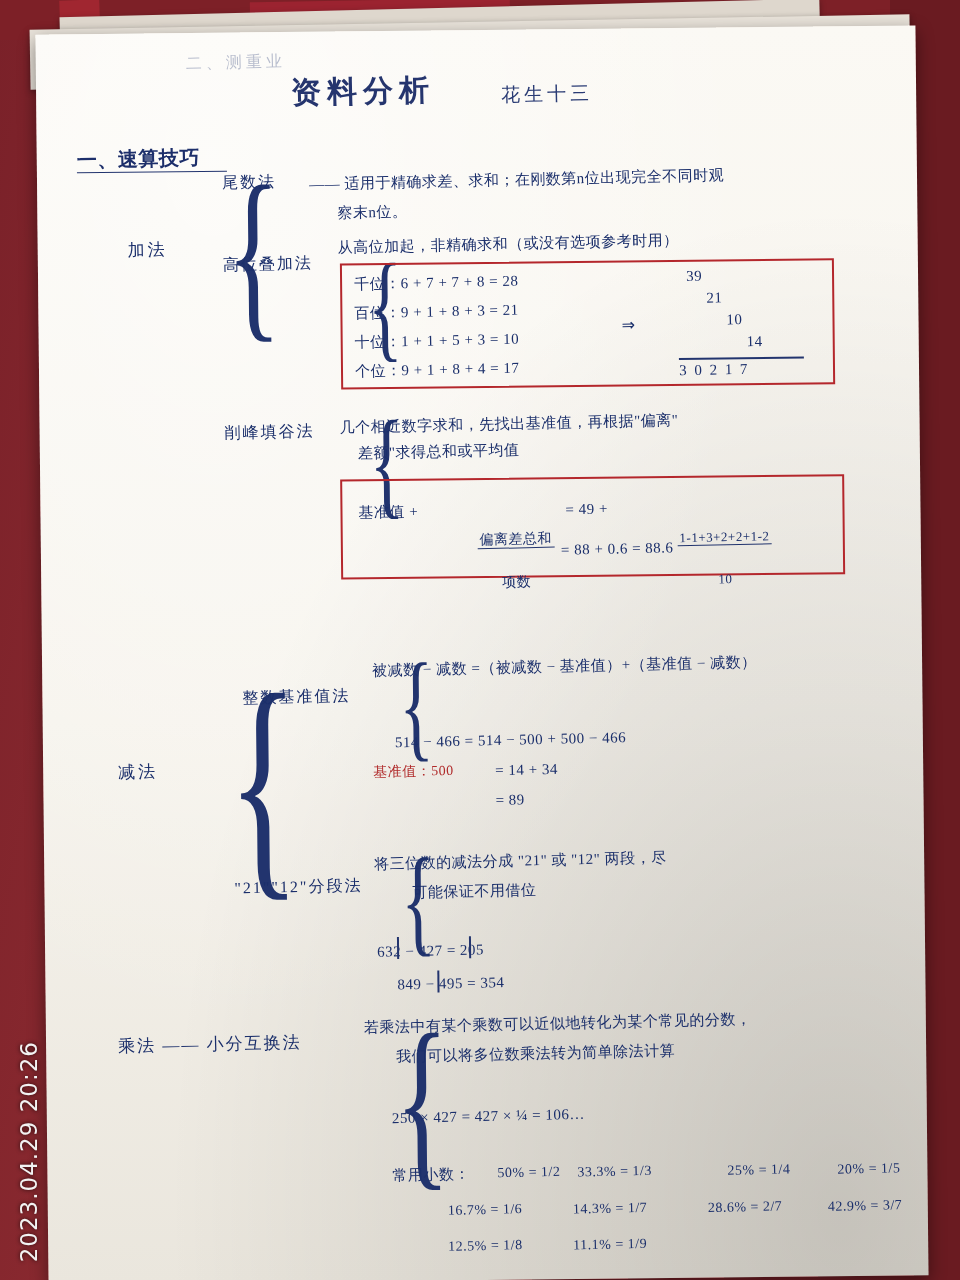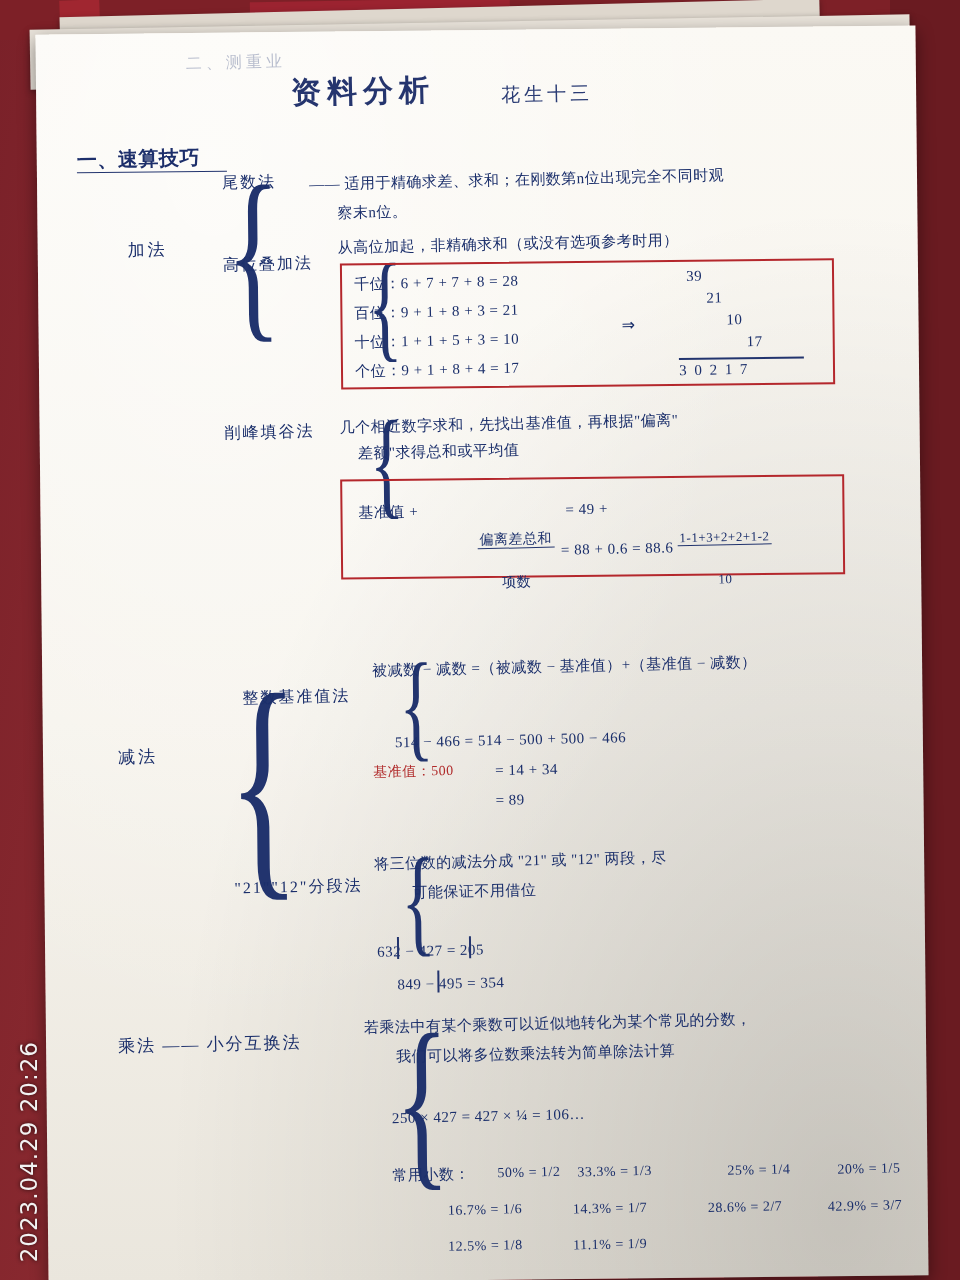--- a/index.html
+++ b/index.html
@@ -116,21 +116,21 @@
     <div class="redbox" style="left:302px;top:232px;width:490px;height:122px;"></div>
     <div class="ink t15 hand" style="left:316px;top:243px;">千位：6 + 7 + 7 + 8 = 28</div>
     <div class="ink t15 hand" style="left:316px;top:272px;">百位：9 + 1 + 8 + 3 = 21</div>
     <div class="ink t15 hand" style="left:316px;top:301px;">十位：1 + 1 + 5 + 3 = 10</div>
     <div class="ink t15 hand" style="left:316px;top:330px;">个位：9 + 1 + 8 + 4 = 17</div>
 
     <div class="ink t16 hand" style="left:583px;top:287px;">⇒</div>
     <div class="ink t15 hand" style="left:648px;top:240px;">39</div>
     <div class="ink t15 hand" style="left:668px;top:262px;text-align:right;">21</div>
     <div class="ink t15 hand" style="left:688px;top:284px;">10</div>
-    <div class="ink t15 hand" style="left:708px;top:306px;">17</div>
+    <div class="ink t15 hand" style="left:708px;top:306px;">14</div>
     <div class="rule" style="left:640px;top:330px;width:125px;height:2px;"></div>
     <div class="ink t15 hand" style="left:640px;top:334px;letter-spacing:2px;">3 0 2 1 7</div>
 
     <div class="ink t16 hand" style="left:185px;top:390px;letter-spacing:2px;">削峰填谷法</div>
     <div class="brace tall" style="left:318px;top:372px;">{</div>
     <div class="ink t15 hand" style="left:300px;top:385px;">几个相近数字求和，先找出基准值，再根据"偏离"</div>
     <div class="ink t15 hand" style="left:318px;top:412px;">差额"求得总和或平均值</div>
 
     <div class="redbox" style="left:300px;top:448px;width:500px;height:96px;"></div>
     <div class="ink t15 hand" style="left:318px;top:472px;">基准值 +</div>
@@ -143,21 +143,21 @@
     <div class="ink t15 hand" style="left:525px;top:472px;">= 49 +</div>
     <div class="ink hand" style="left:610px;top:458px;text-align:center;">
       <span class="fraction">
         <span class="num t13">1-1+3+2+2+1-2</span>
         <span class="den t13">10</span>
       </span>
     </div>
     <div class="ink t15 hand" style="left:520px;top:512px;">= 88 + 0.6 = 88.6</div>
 
     <div class="brace huge" style="left:160px;top:625px;">{</div>
-    <div class="ink t17 hand" style="left:75px;top:712px;letter-spacing:3px;font-family:Liberation Mono, monospace;">减法</div>
+    <div class="ink t17 hand" style="left:75px;top:727px;letter-spacing:3px;font-family:Liberation Mono, monospace;">减法</div>
 
     <div class="ink t16 hand" style="left:200px;top:655px;letter-spacing:2px;">整数基准值法</div>
     <div class="brace tall" style="left:345px;top:615px;">{</div>
     <div class="ink t15 hand" style="left:330px;top:628px;">被减数 − 减数 =（被减数 − 基准值）+（基准值 − 减数）</div>
     <div class="ink t15 hand" style="left:352px;top:702px;">514 − 466 = 514 − 500 + 500 − 466</div>
     <div class="ink red t14 hand" style="left:330px;top:732px;">基准值：500</div>
     <div class="ink t15 hand" style="left:452px;top:732px;">= 14 + 34</div>
     <div class="ink t15 hand" style="left:452px;top:762px;">= 89</div>
 
     <div class="ink t16 hand" style="left:190px;top:845px;letter-spacing:2px;">"21""12"分段法</div>

